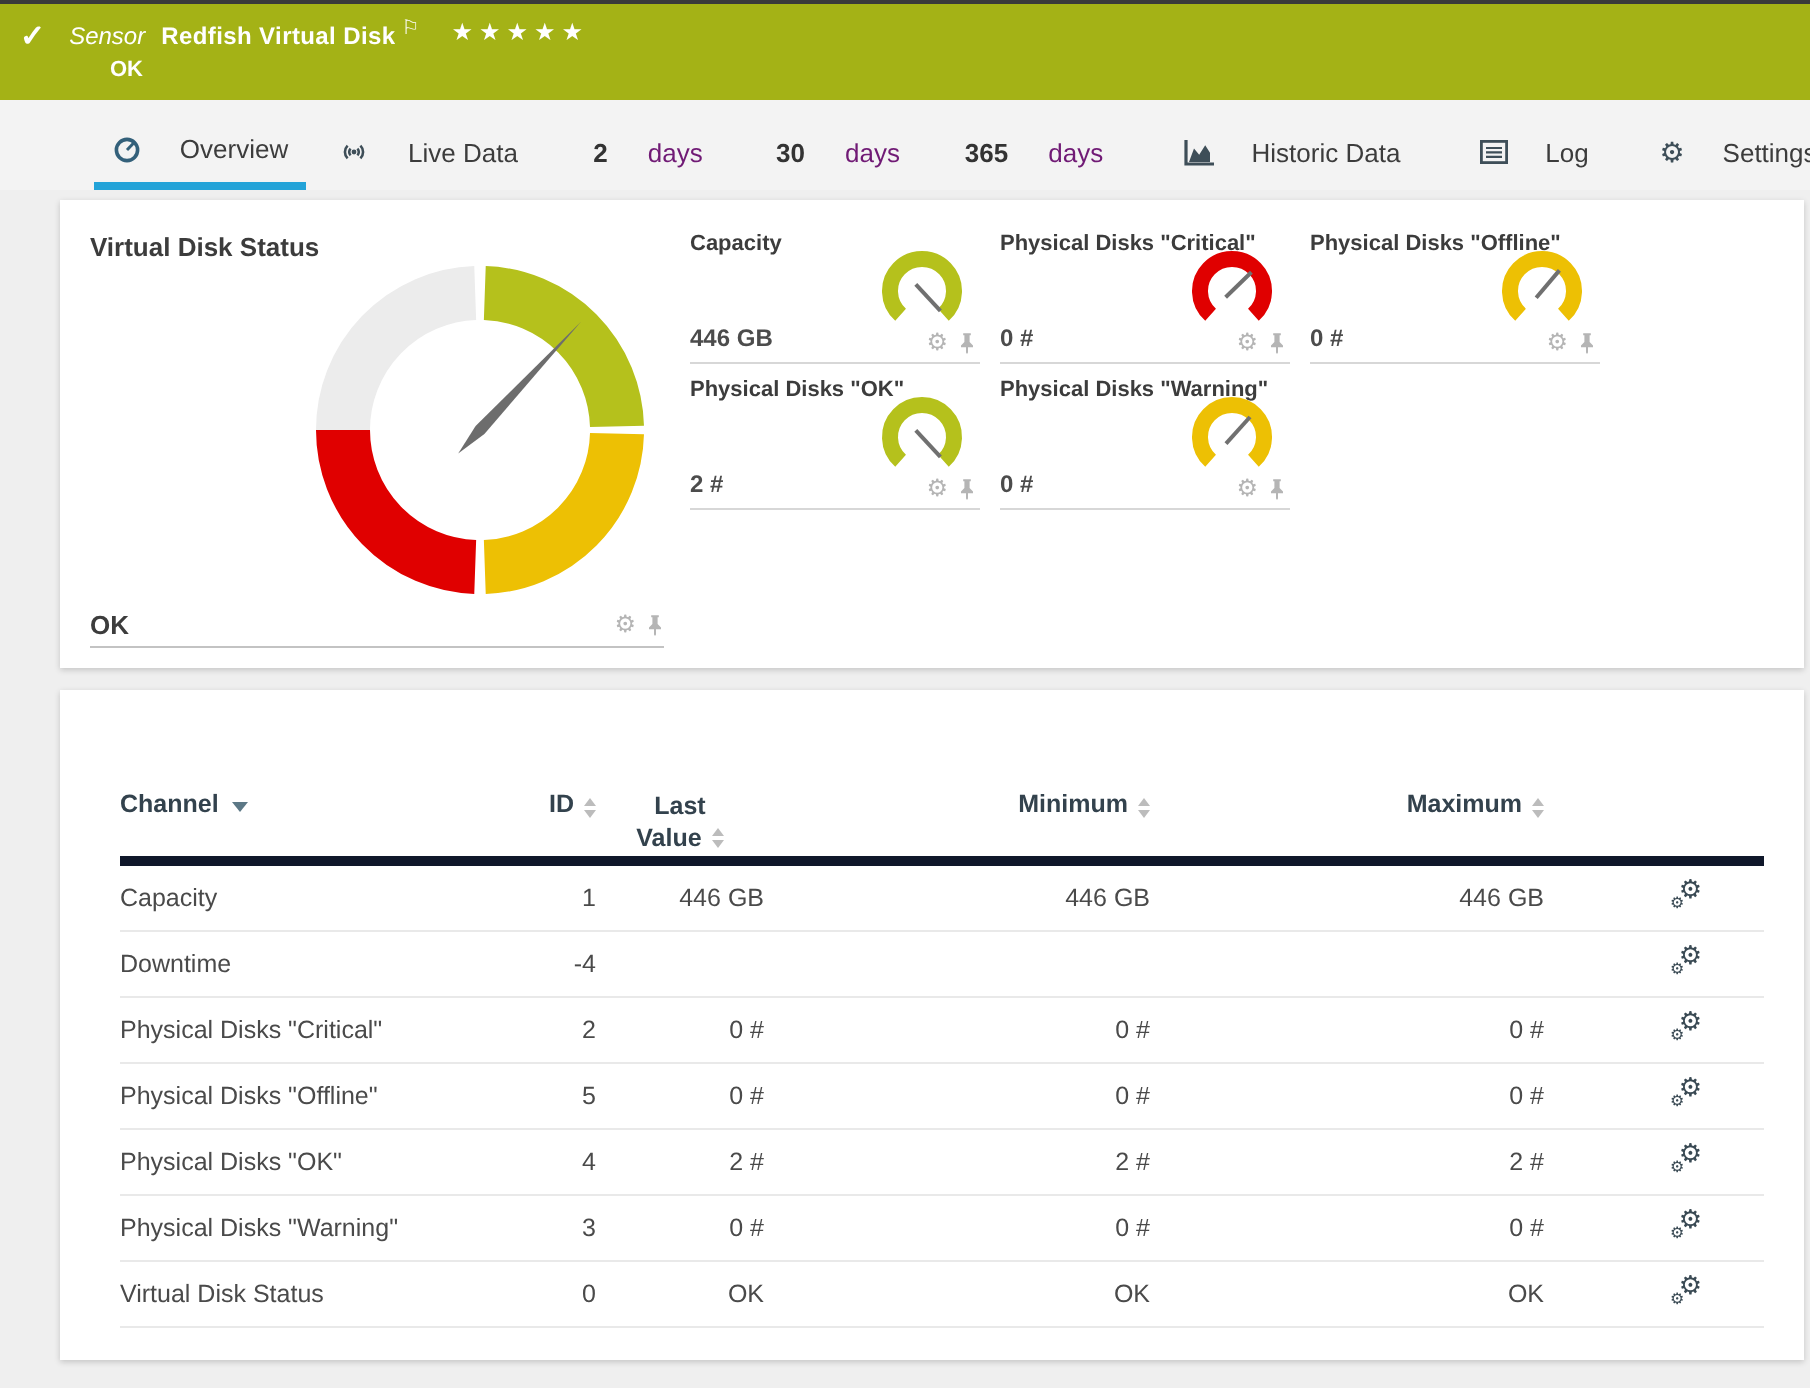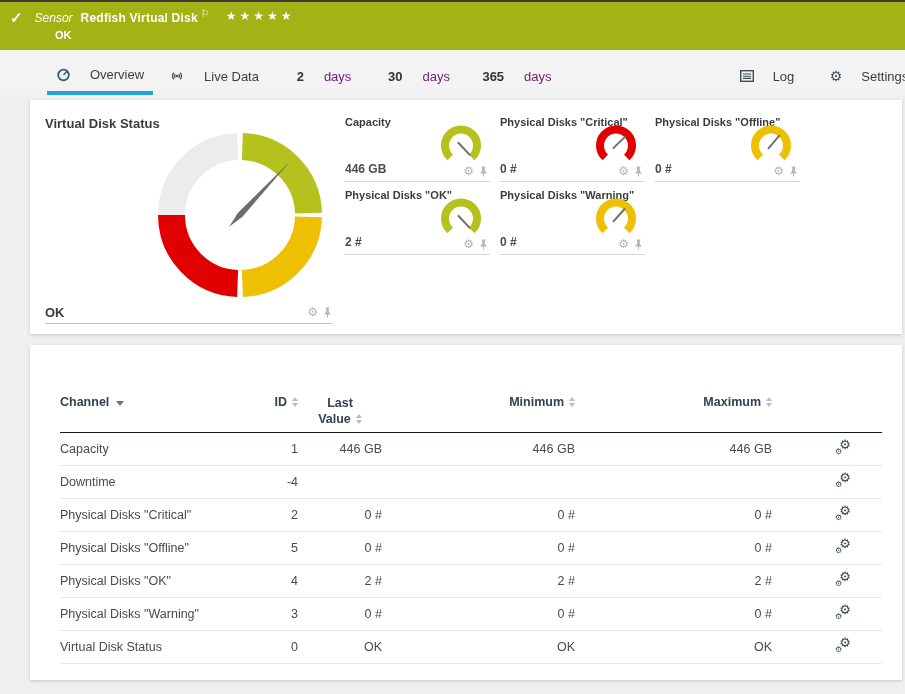--- a/index.html
+++ b/index.html
@@ -52,25 +52,25 @@
   .mini-0 { left:315px; top:16px; } .mini-1 { left:470px; top:16px; } .mini-2 { left:625px; top:16px; }
   .mini-3 { left:315px; top:89px; } .mini-4 { left:470px; top:89px; }
   .mini-title { font-size:11px; font-weight:bold; color:#3c3c3c; white-space:nowrap; }
   .mini-svg { position:absolute; right:6px; top:9px; }
   .mini-value { position:absolute; left:0; bottom:5px; font-size:12px; font-weight:bold; color:#4c4c4c; }
   .mini .corner-icons { position:absolute; right:2px; bottom:4px; }
 
   
   .ctable { position:absolute; left:30px; top:40px; width:822px; font-size:12.5px; color:#4a4a4a; }
   .trow, .thead { display:grid; grid-template-columns:178px 60px 84px 193px 197px 110px; align-items:center; }
-  .thead { height:48px; align-items:start; padding-top:10px; border-bottom:1px solid #0f172a;
+  .thead { height:48px; align-items:start; padding-top:10px; border-bottom:5px solid #0f172a;
            color:#33424d; font-weight:bold; }
   .trow { height:33px; border-bottom:1px solid #e9e9e9; cursor:pointer; }
   .c-id, .c-last, .c-min, .c-max { text-align:right; }
-  .h-right { display:flex; justify-content:flex-end; align-items:center; }
+  .h-right { display:flex; justify-content:flex-end; align-items:flex-end; }
   .h-center { text-align:center; line-height:1.3; }
   .h-center .l2 { display:inline-flex; align-items:center; }
   .c-ico { padding-left:62px; }
 
   .sorters { display:inline-flex; flex-direction:column; gap:2px; margin-left:5px; }
   .s-up { width:0; height:0; border-left:3.5px solid transparent; border-right:3.5px solid transparent; border-bottom:4px solid #bcbcbc; }
   .s-dn { width:0; height:0; border-left:3.5px solid transparent; border-right:3.5px solid transparent; border-top:4px solid #bcbcbc; }
   .s-desc { display:inline-block; width:0; height:0; border-left:4px solid transparent; border-right:4px solid transparent;
             border-top:5px solid #5c7886; margin-left:7px; }
 
@@ -121,20 +121,29 @@
       <span class="tnum">2</span>
       <span class="tunit">days</span>
     </div>
     <div class="tab" style="left:387px;width:64px;">
       <span class="tnum">30</span>
       <span class="tunit">days</span>
     </div>
     <div class="tab" style="left:481px;width:72px;">
       <span class="tnum">365</span>
       <span class="tunit">days</span>
+    </div>
+    <div class="tab" style="left:590px;width:112px;">
+      <span class="ticon">
+        <svg width="15" height="13" viewBox="0 0 15 13">
+            <path d="M1 0v12h14" fill="none" stroke="currentColor" stroke-width="1.6"></path>
+            <path d="M2.5 11 L5 4.2 L7.6 7.4 L10.6 2.6 L13 6.4 V11 Z" fill="currentColor"></path>
+          </svg>
+      </span>
+      <span>Historic Data</span>
     </div>
     <div class="tab" style="left:738px;width:58px;">
       <span class="ticon">
         <svg width="14" height="12" viewBox="0 0 14 12">
             <rect x="0.7" y="0.7" width="12.6" height="10.6" fill="none" stroke="currentColor" stroke-width="1.4"></rect>
             <path d="M3 4h8M3 6.2h8M3 8.4h8" stroke="currentColor" stroke-width="1.1"></path>
           </svg>
       </span>
       <span>Log</span>
     </div>

